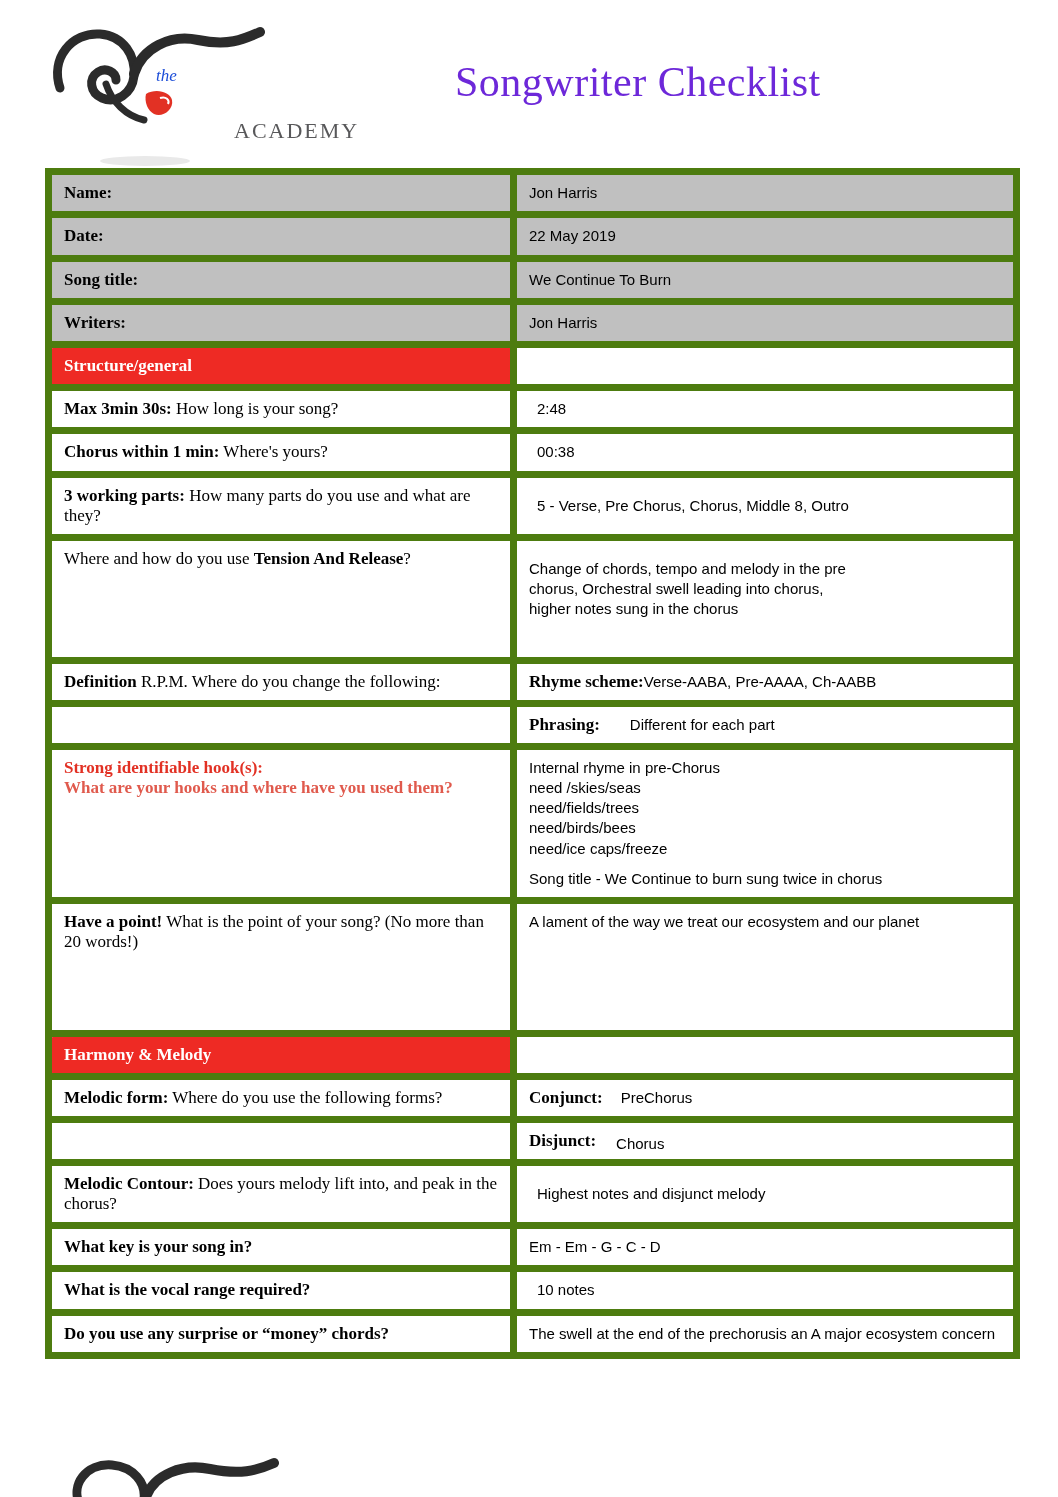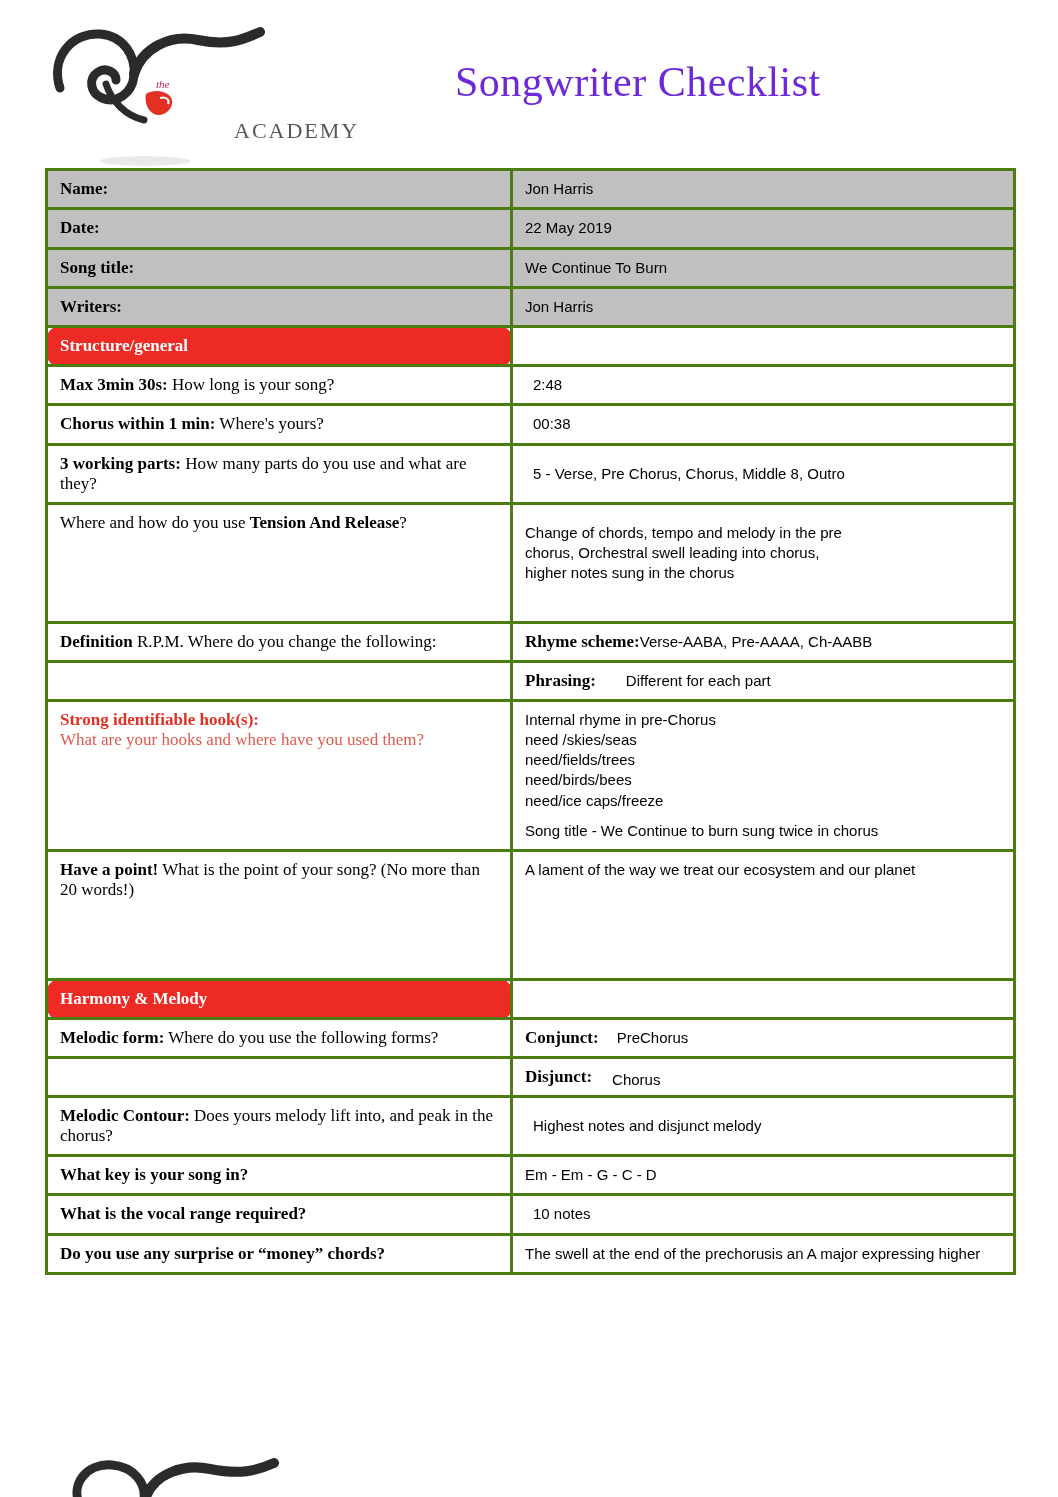--- a/index.html
+++ b/index.html
@@ -37,25 +37,25 @@
   .logo-swoosh {
     position: absolute;
     left: 8px;
     top: 6px;
     width: 230px;
     height: 110px;
   }
   .logo-text-the {
     position: absolute;
     left: 118px;
-    top: 60px;
-    font-family: "Liberation Serif", serif;
-    font-size: 11px;
+    top: 48px;
+    font-family: "Liberation Serif", serif;
+    font-size: 17px;
     font-style: italic;
-    color: #be185d;
+    color: #1d4ed8;
   }
   .logo-text-song {
     position: absolute;
     left: 150px;
     top: 52px;
     font-family: "Liberation Serif", serif;
     font-style: italic;
     font-size: 34px;
     color: #e23124;
     letter-spacing: 0.5px;
@@ -94,21 +94,21 @@
   .sheet {
     position: absolute;
     left: 45px;
     top: 168px;
     width: 968px;
     border: 1px solid #000;
     border-collapse: collapse;
     table-layout: fixed;
   }
   .sheet td {
-    border: 3px solid #4d7c0f;
+    border: 7px solid #4d7c0f;
     vertical-align: top;
     padding: 8px 12px;
     font-size: 17px;
   }
   .col-left { width: 465px; }
   .col-right { width: 503px; }
 
   .shade { background: #c0c0c0; }
   .row-head-red {
     background: #ee2a24;
@@ -118,21 +118,21 @@
     padding: 7px 12px;
     border-radius: 11px;
   }
   .label-bold { font-weight: bold; }
   .hook-label {
     color: #e23124;
     font-weight: bold;
   }
   .hook-sub {
     color: #e05a4d;
-    font-weight: normal;
+    font-weight: bold;
   }
 
   
   .answer {
     font-family: "Liberation Sans", sans-serif;
     font-size: 15px;
     color: #000;
     line-height: 1.35;
     white-space: pre-line;
   }
@@ -346,21 +346,21 @@
         <td>
           <span class="answer answer-indent">10 notes</span>
         </td>
       </tr>
 
       <tr>
         <td>
           <span class="label-bold">Do you use any surprise or “money” chords?</span>
         </td>
         <td>
-          <span class="answer">The swell at the end of the prechorusis an A major expressing higher</span>
+          <span class="answer">The swell at the end of the prechorusis an A major ecosystem concern</span>
         </td>
       </tr>
 
     </tbody>
   </table>
 
   <svg class="footer-mark" viewBox="0 0 240 60">
     <path d="M20 56 C10 36, 26 14, 52 16 C74 18, 86 34, 84 50" fill="none" stroke="#2b2b2b" stroke-width="9" stroke-linecap="round"></path>
     <path d="M86 48 C94 26, 122 14, 150 20 C180 26, 196 22, 214 14" fill="none" stroke="#2b2b2b" stroke-width="10" stroke-linecap="round"></path>
   </svg>

